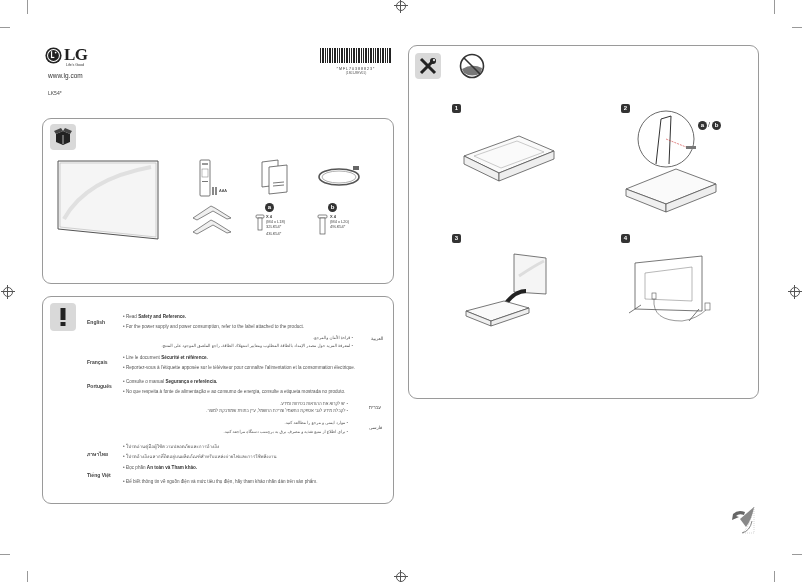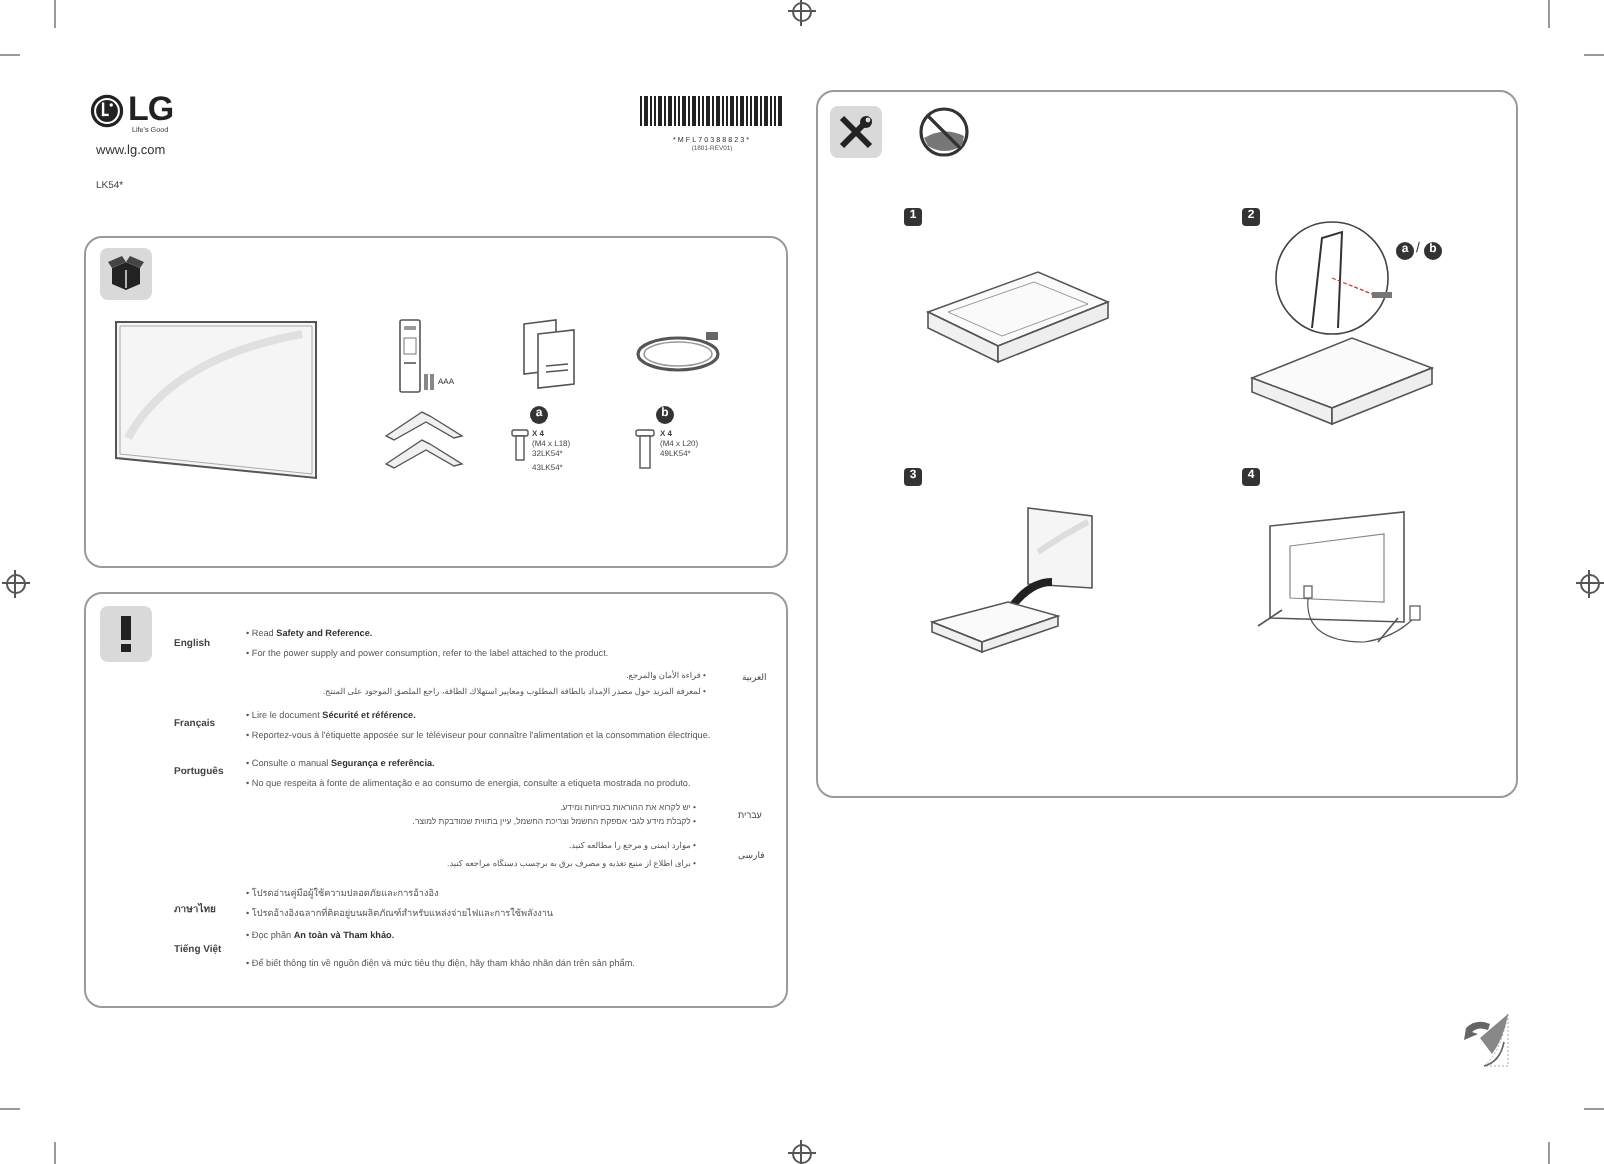--- a/index.html
+++ b/index.html
@@ -36,21 +36,21 @@
 <div class="reg" style="left:790px;top:287px;"></div>
 
 <div class="abs" style="left:45px;top:45px;display:flex;align-items:center;">
   <svg width="17" height="17" viewBox="0 0 20 20">
     <circle cx="10" cy="10" r="9.5" fill="#222"></circle>
     <circle cx="10" cy="10" r="7" fill="none" stroke="#fff" stroke-width="1.2"></circle>
     <rect x="7" y="5" width="1.4" height="8" fill="#fff"></rect>
     <rect x="7" y="11.6" width="4" height="1.4" fill="#fff"></rect>
     <circle cx="12.5" cy="6.5" r="1" fill="#fff"></circle>
   </svg>
-  <span style="font-size:17px;font-weight:bold;color:#222;margin-left:2px;letter-spacing:-0.5px;">LG</span>
+  <span style="font-size:17px;font-weight:bold;color:#222;margin-left:2px;letter-spacing:-0.5px;font-family:Liberation Serif, serif;">LG</span>
 </div>
 <div class="abs" style="left:66px;top:63px;font-size:3.6px;color:#333;">Life's Good</div>
 <div class="abs" style="left:48px;top:72px;font-size:6.5px;color:#333;">www.lg.com</div>
 <div class="abs" style="left:48px;top:90px;font-size:5px;color:#444;">LK54*</div>
 
 <div class="abs" style="left:320px;top:48px;width:72px;">
   <svg width="72" height="15">
     <g fill="#222">
       <rect x="0" y="0" width="1" height="15"></rect>
         <rect x="2" y="0" width="2" height="15"></rect>

